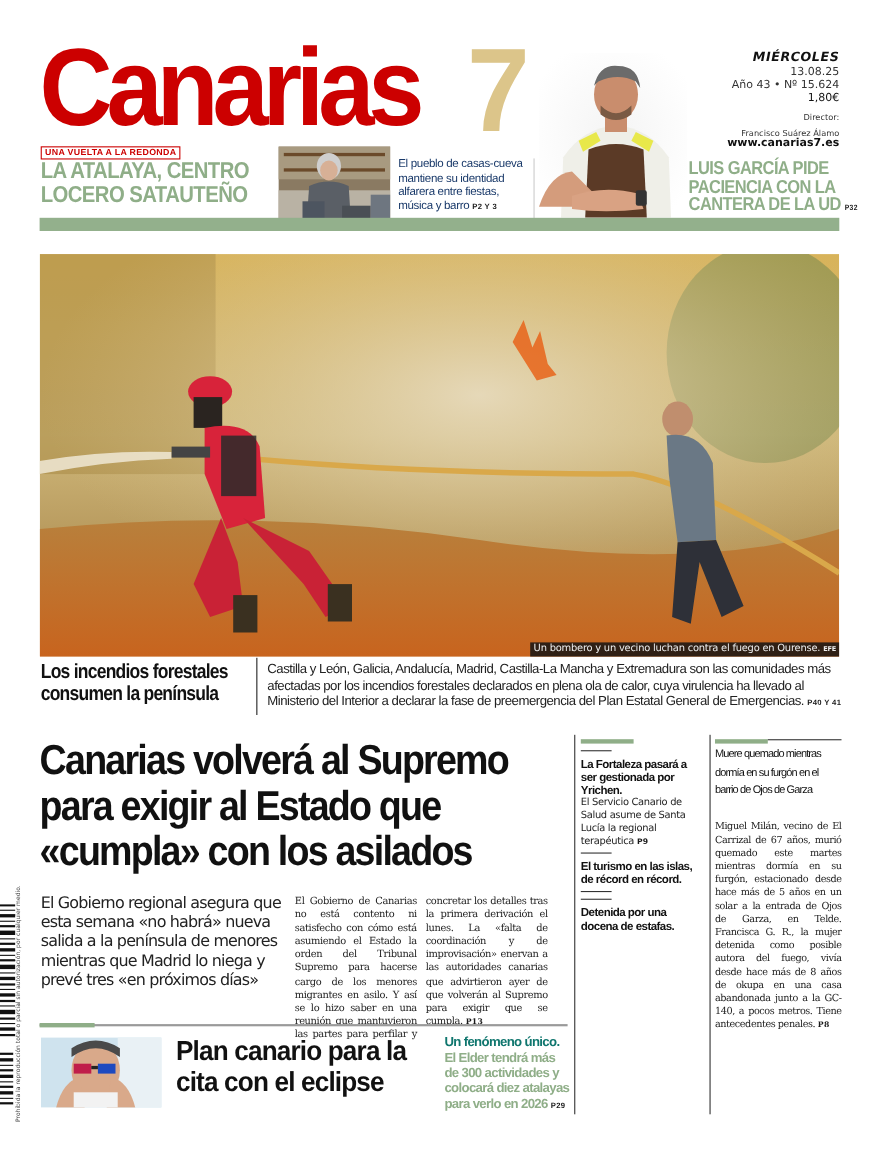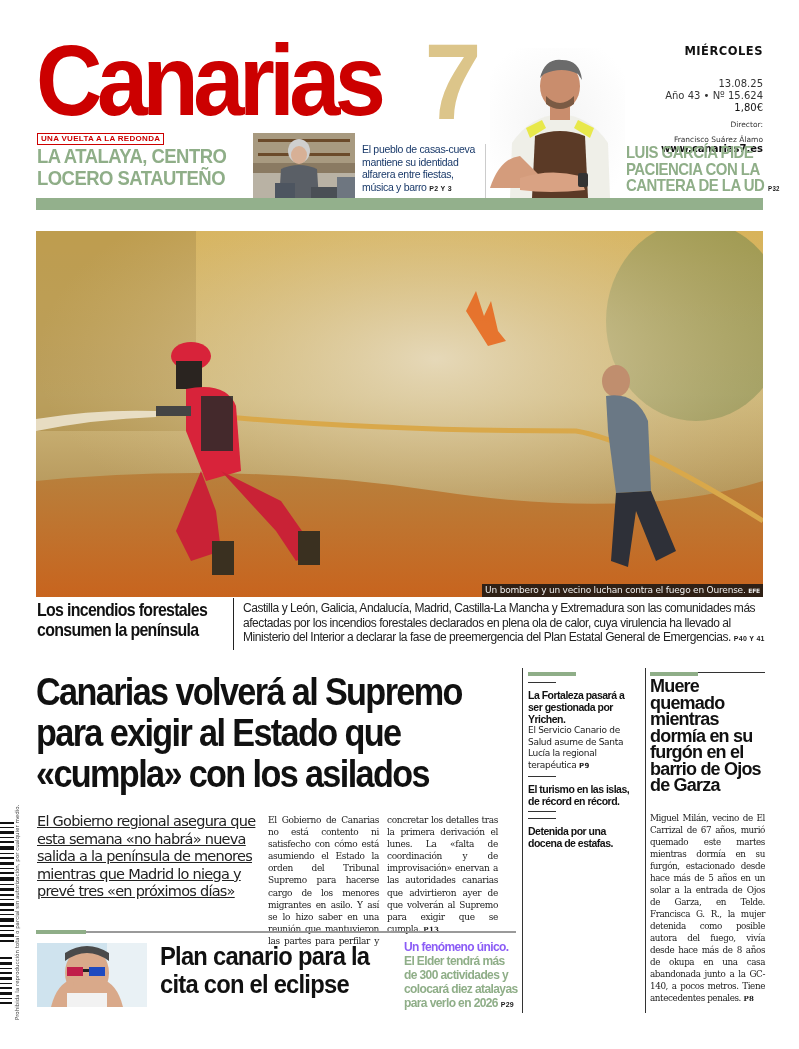--- a/index.html
+++ b/index.html
@@ -5,21 +5,21 @@
   * { box-sizing: border-box; margin: 0; padding: 0; }
   html, body { width: 799px; height: 1049px; background: #ffffff; overflow: hidden; }
   body { position: relative; font-family: "Liberation Sans", sans-serif; color: #1a1a1a; }
 
   
   .logo { position: absolute; left: 36px; top: 34px; height: 96px; display: flex; align-items: flex-end; }
   .logo-word { font-family: "Liberation Sans", sans-serif; font-weight: 700; font-size: 100px; letter-spacing: -6px; color: #cc0000; line-height: 1; transform: scaleX(0.92); transform-origin: left bottom; display: inline-block; }
   .logo-seven { font-family: "Liberation Sans", sans-serif; font-weight: 700; font-size: 108px; color: #dcc58a; line-height: 1; position: absolute; left: 387px; top: -6px; transform: scaleX(0.95); }
 
   .dateblock { position: absolute; right: 36px; top: 44px; text-align: right; font-family: "DejaVu Sans", sans-serif; color: #333; }
-  .dateblock .day { font-weight: 700; font-size: 11.5px; letter-spacing: 0.5px; color: #111; margin-bottom: 20px; }
+  .dateblock .day { font-weight: 700; font-size: 11.5px; letter-spacing: 0.5px; color: #111; margin-bottom: 2px; font-style: italic; }
   .dateblock .line { font-size: 10px; line-height: 12px; }
   .dateblock .price { font-size: 10px; line-height: 12px; color: #111; }
   .dateblock .director { font-size: 7.5px; line-height: 9px; margin-top: 6px; }
   .dateblock .web { font-size: 10px; line-height: 9px; font-weight: 700; color: #111; }
 
   .player-photo { position: absolute; left: 490px; top: 48px; width: 135px; height: 150px; }
 
   
   .kicker-box { position: absolute; left: 37px; top: 133px; border: 1px solid #cc0000; padding: 0 3px; font-size: 8px; font-weight: 700; color: #cc0000; letter-spacing: 0.3px; line-height: 10px; }
   .teaser1-title { position: absolute; left: 37px; top: 145px; width: 220px; font-family: "Liberation Sans", sans-serif; font-weight: 700; font-size: 21px; line-height: 22px; color: #8fae88; letter-spacing: -0.6px; transform: scaleX(0.88); transform-origin: left top; white-space: nowrap; }
@@ -39,47 +39,47 @@
   .hero-caption { position: absolute; right: 0; bottom: 0; background: rgba(20,20,20,0.85); color: #eee; font-size: 9px; line-height: 12px; padding: 0 3px; font-family: "DejaVu Sans", sans-serif; letter-spacing: -0.2px; }
   .hero-caption .credit { font-size: 6px; font-weight: 700; }
 
   
   .fire-title { position: absolute; left: 37px; top: 600px; width: 195px; font-weight: 700; font-size: 18.5px; line-height: 20px; color: #111; letter-spacing: -0.8px; transform: scaleX(0.86); transform-origin: left top; white-space: nowrap; }
   .fire-vline { position: absolute; left: 233px; top: 598px; width: 1px; height: 52px; background: #222; }
   .fire-text { position: absolute; left: 243px; top: 601px; width: 525px; font-size: 12px; line-height: 14.5px; color: #222; letter-spacing: -0.45px; }
 
   
   .main-headline { position: absolute; left: 36px; top: 672px; width: 560px; font-weight: 700; font-size: 38px; line-height: 41px; color: #111; letter-spacing: -1.8px; transform: scaleX(0.9); transform-origin: left top; white-space: nowrap; }
-  .main-deck { position: absolute; left: 37px; top: 813px; width: 235px; font-family: "DejaVu Sans", sans-serif; font-size: 14.5px; line-height: 17.5px; color: #222; letter-spacing: -0.75px; text-decoration: underline; }
+  .main-deck { position: absolute; left: 37px; top: 813px; width: 235px; font-family: "DejaVu Sans", sans-serif; font-size: 14.5px; line-height: 17.5px; color: #222; letter-spacing: -0.75px; }
   .main-body { position: absolute; left: 268px; top: 814px; width: 230px; column-count: 2; column-gap: 8px; font-family: "DejaVu Serif", serif; font-size: 9px; line-height: 12.1px; color: #222; letter-spacing: -0.35px; text-align: justify; }
   .grey-rule { position: absolute; left: 36px; top: 931px; width: 480px; height: 2px; background: #9a9a9a; }
   .green-tab-1 { position: absolute; left: 36px; top: 930px; width: 50px; height: 4px; background: #8fae88; }
 
   
   .eclipse-photo { position: absolute; left: 37px; top: 943px; width: 110px; height: 64px; overflow: hidden; }
   .eclipse-title { position: absolute; left: 160px; top: 942px; width: 240px; font-weight: 700; font-size: 25px; line-height: 28px; color: #111; letter-spacing: -0.8px; transform: scaleX(0.95); transform-origin: left top; white-space: nowrap; }
   .eclipse-kicker { position: absolute; left: 404px; top: 940px; width: 115px; font-weight: 700; font-size: 12px; line-height: 14px; letter-spacing: -0.6px; }
-  .eclipse-kicker .red { color: #8b5cf6; }
+  .eclipse-kicker .red { color: #0f766e; }
   .eclipse-kicker .green { color: #8fae88; }
 
   
   .col-vline { position: absolute; width: 1px; background: #333; }
   .col-mid { position: absolute; left: 528px; top: 672px; width: 112px; }
   .col-right { position: absolute; left: 650px; top: 672px; width: 115px; }
   .gtab { width: 48px; height: 4px; background: #8fae88; margin-bottom: 6px; }
   .col-right .gtab-wrap { display: flex; align-items: flex-start; }
   .col-right .topline { flex: 1; height: 1px; background: #333; margin-top: 0; }
 
   .brief-head { font-weight: 700; font-size: 13px; line-height: 14px; color: #111; letter-spacing: -0.6px; }
   .brief-text { font-size: 9px; line-height: 11.5px; color: #222; letter-spacing: -0.2px; font-family: "DejaVu Sans", sans-serif; }
   .brief-sep { width: 28px; height: 1px; background: #333; margin: 4px 0 6px; }
   .brief-inline-head { font-weight: 700; font-size: 10.5px; line-height: 12px; color: #111; letter-spacing: -0.5px; }
   .brief-inline-text { font-size: 9px; line-height: 11.5px; color: #222; font-family: "DejaVu Sans", sans-serif; letter-spacing: -0.3px; }
 
-  .r-head { font-weight: 700; font-size: 18px; line-height: 16.5px; color: #111; letter-spacing: -0.8px; margin-top: 2px; }
+  .r-head { font-weight: 400; font-size: 10px; line-height: 16.5px; color: #111; letter-spacing: -0.8px; margin-top: 2px; }
   .r-deck { font-size: 11.5px; line-height: 13.5px; color: #333; letter-spacing: -0.6px; margin-top: 12px; }
   .r-body { font-family: "DejaVu Serif", serif; font-size: 8.8px; line-height: 12px; color: #222; letter-spacing: -0.4px; margin-top: 18px; text-align: justify; }
 
   
   .barcode { position: absolute; left: 0; top: 822px; width: 14px; height: 195px; }
   .legal-text { position: absolute; left: 14px; top: 1020px; transform: rotate(-90deg); transform-origin: left top; font-size: 5.5px; color: #444; white-space: nowrap; font-family: "DejaVu Sans", sans-serif; }
 </style>
 </head>
 <body>
 

